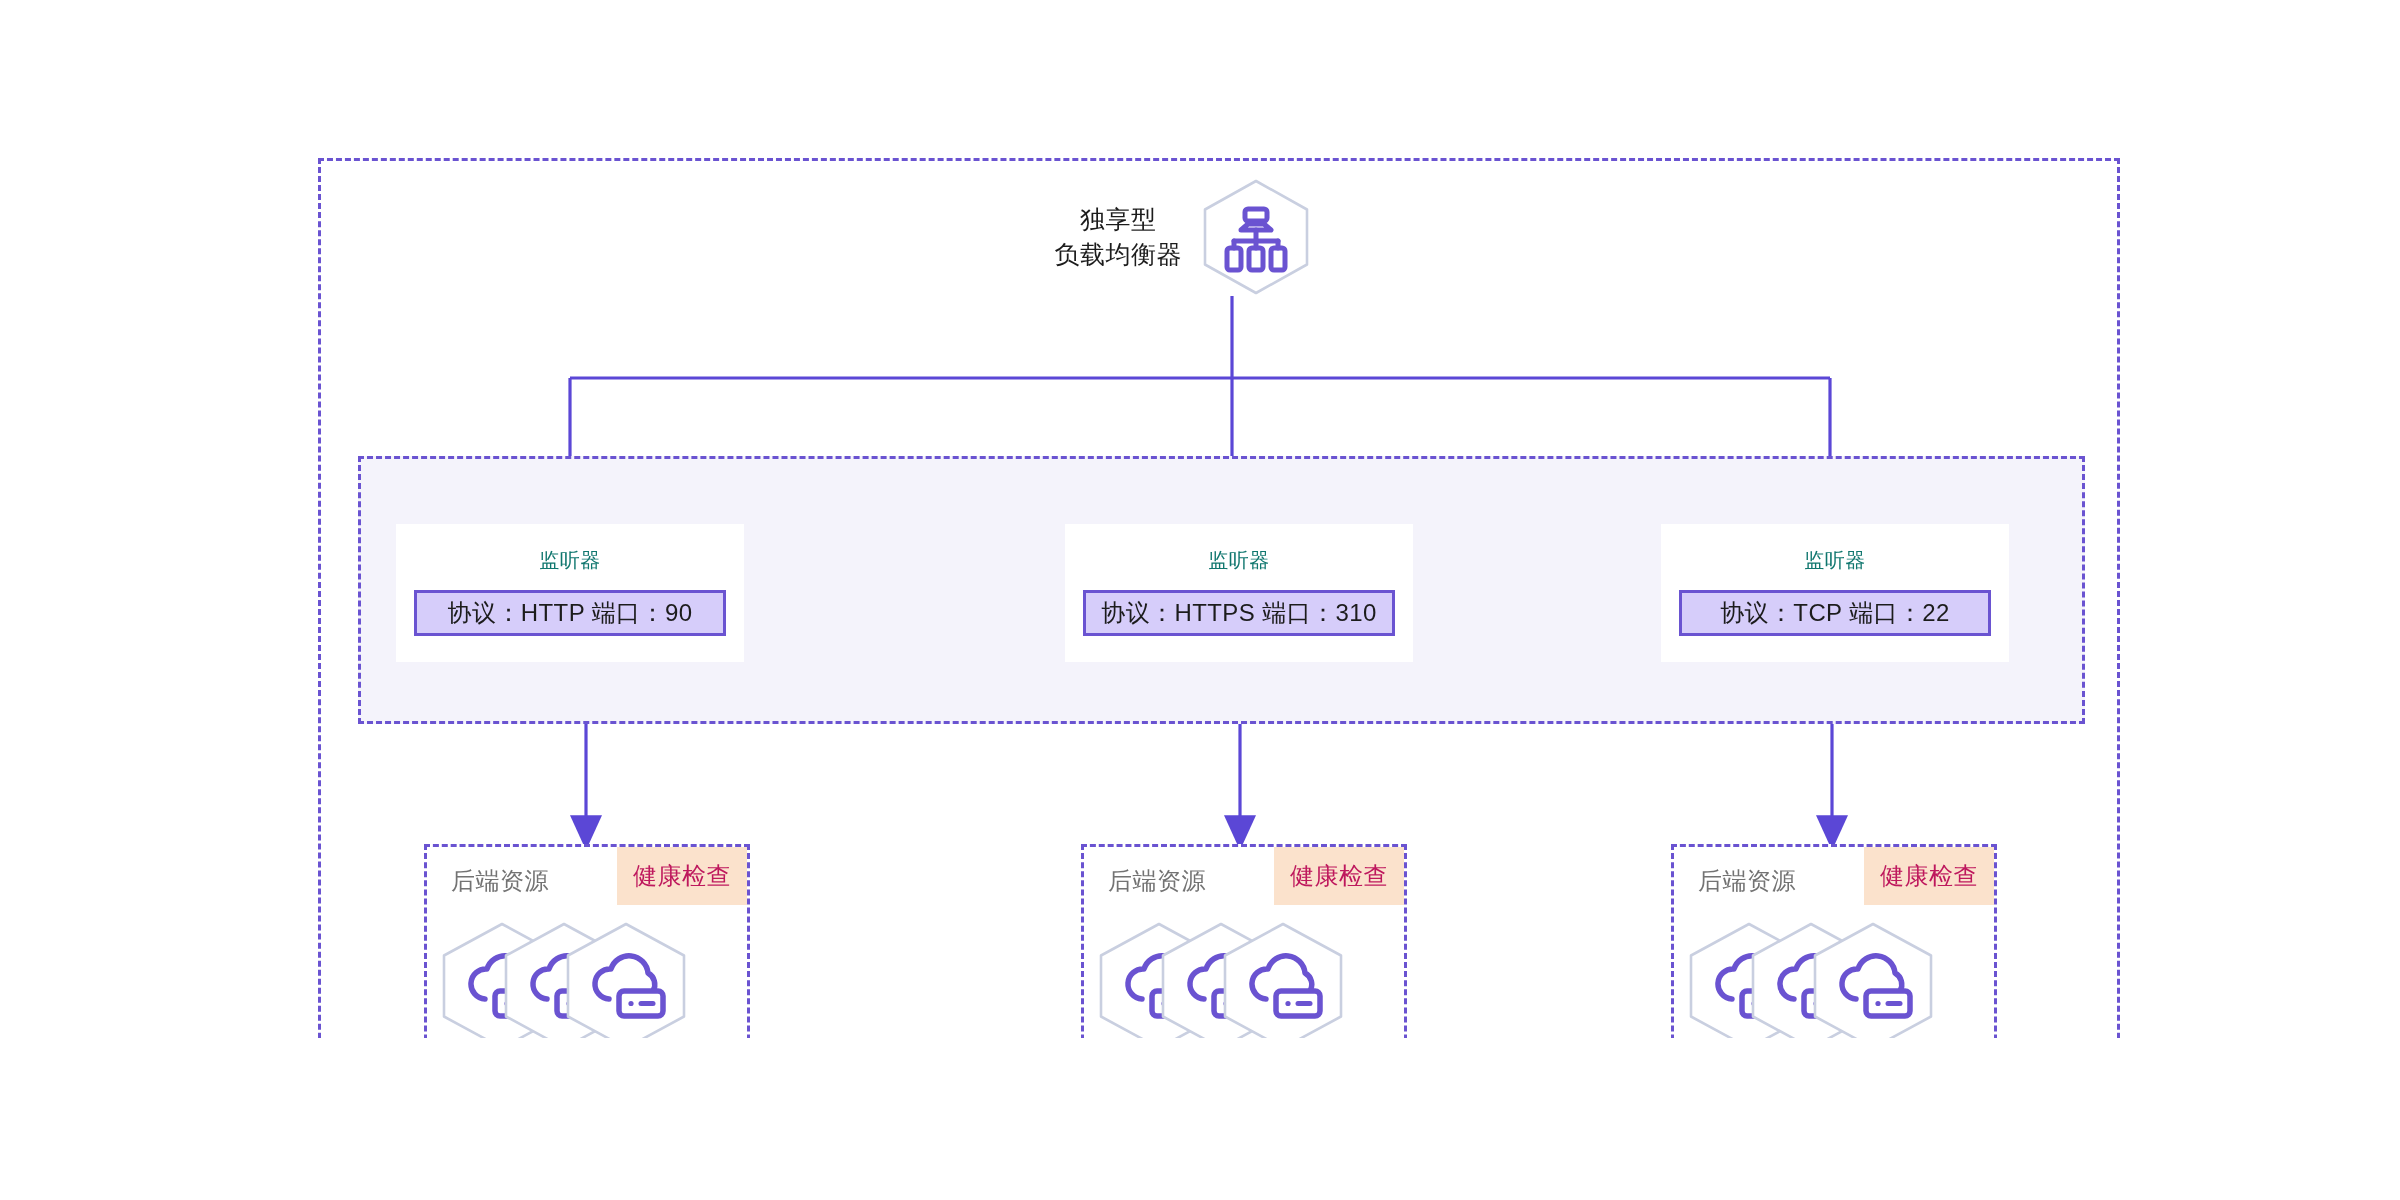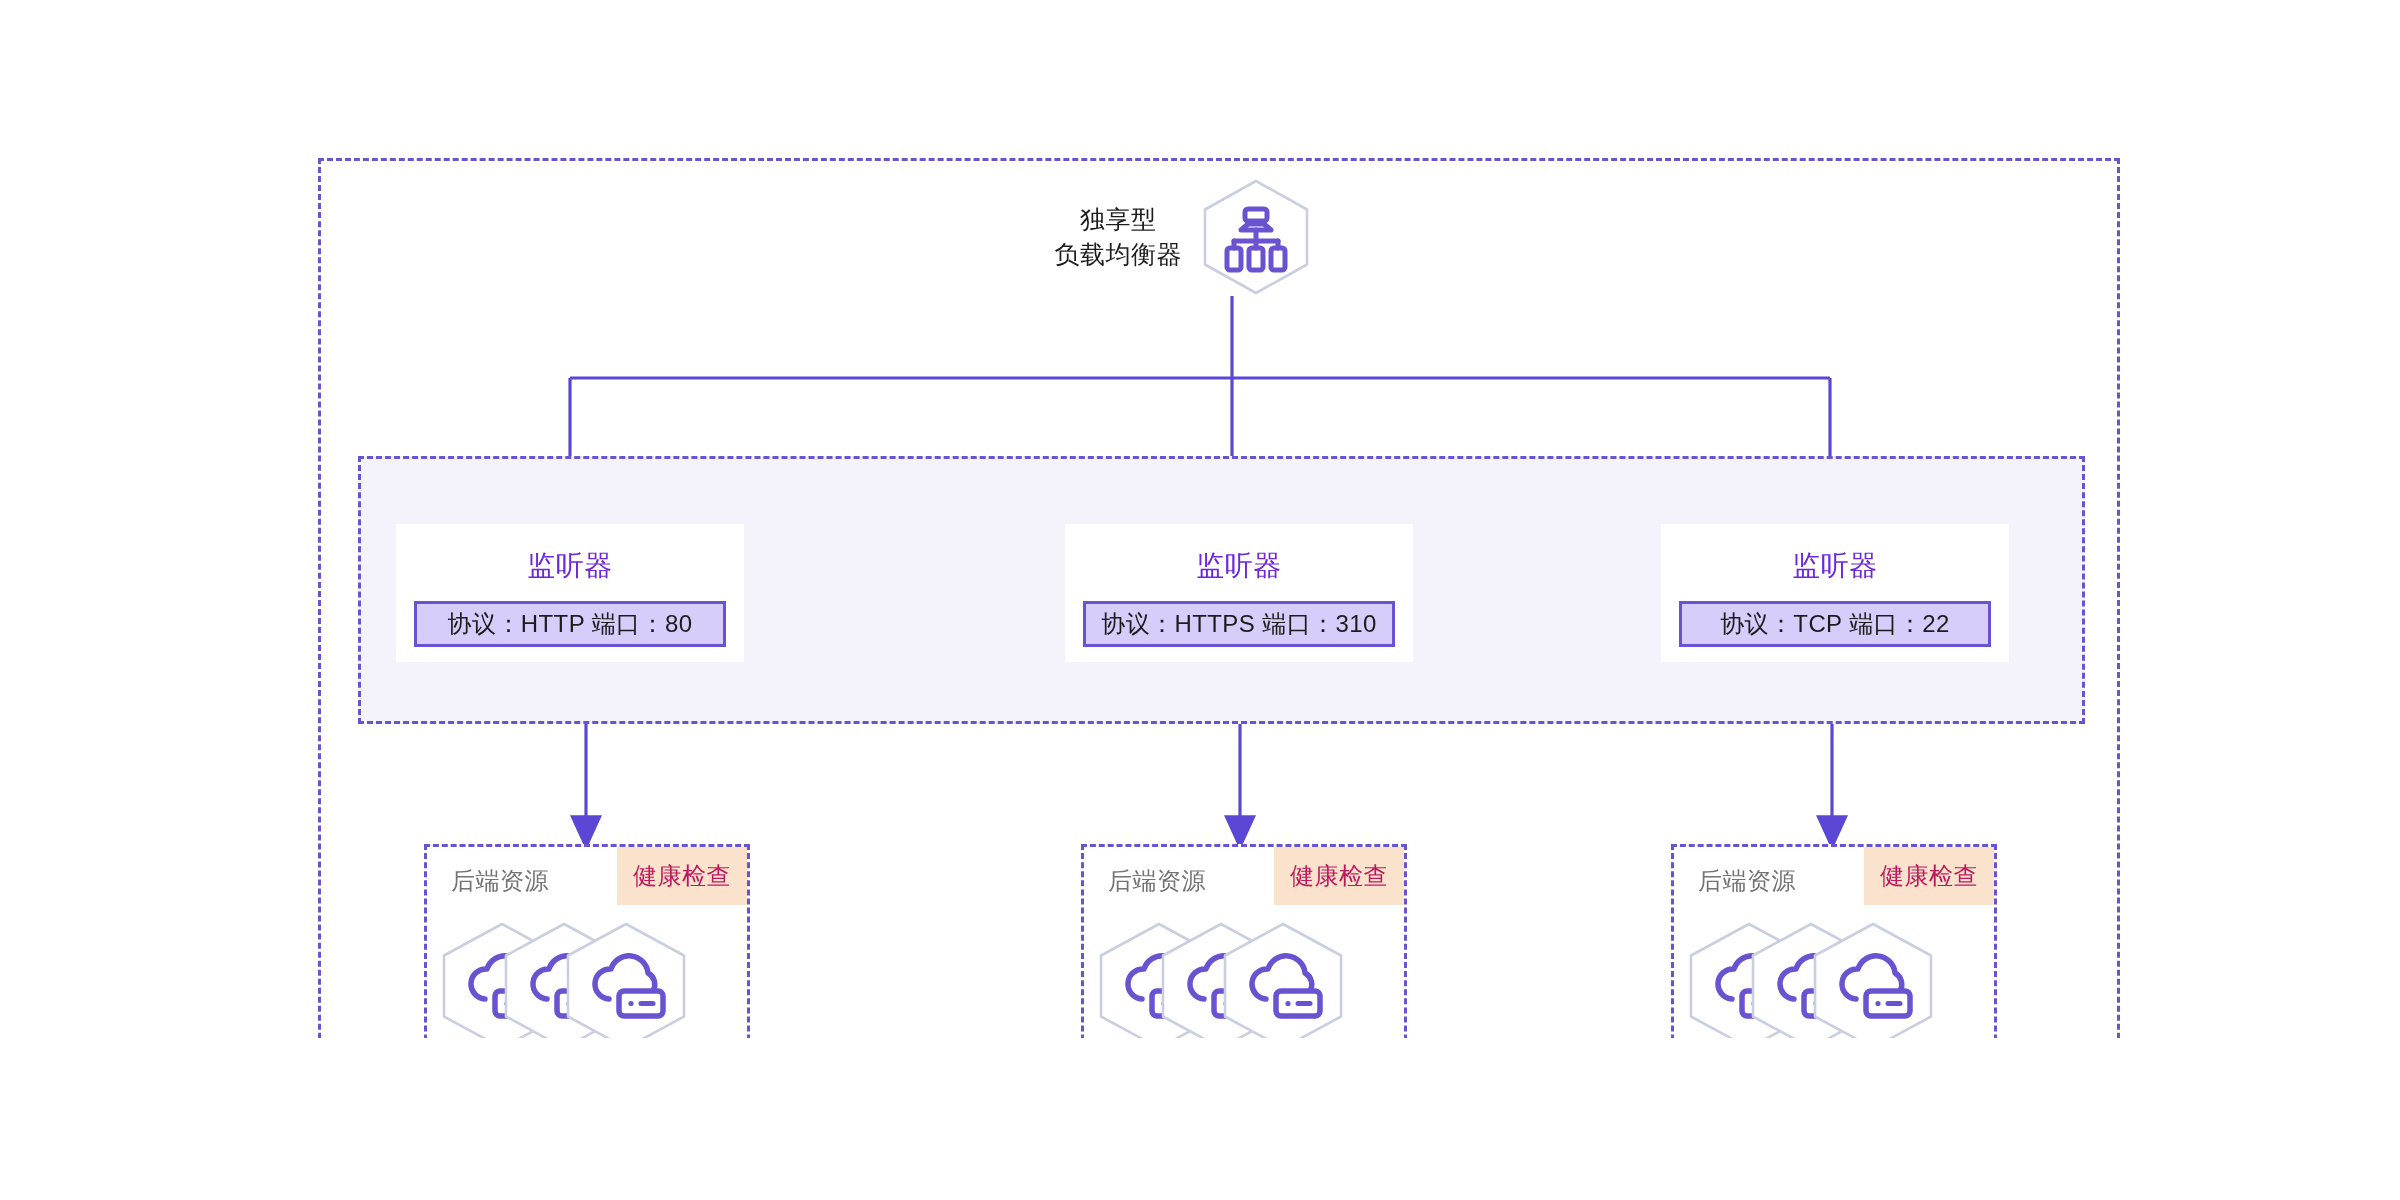--- a/index.html
+++ b/index.html
@@ -86,22 +86,22 @@
     background: #ffffff;
     box-sizing: border-box;
     display: flex;
     flex-direction: column;
     align-items: center;
   }
   .listener-card.c1 { left: 396px; }
   .listener-card.c2 { left: 1065px; }
   .listener-card.c3 { left: 1661px; }
   .listener-title {
-    font-size: 28px;
-    color: #6d28d9;
+    font-size: 20px;
+    color: #0f766e;
     margin-top: 23px;
     letter-spacing: 0.5px;
   }
   .listener-chip {
     margin-top: 16px;
     min-width: 312px;
     height: 46px;
     background: #d6cdfa;
     border: 3px solid #6a53d1;
     box-sizing: border-box;
@@ -224,21 +224,21 @@
           <rect x="71" y="70" width="14" height="22" rx="3"></rect>
         </g>
       </svg>
     </div>
   </div>
 
   <div class="listener-panel"></div>
 
   <div class="listener-card c1">
     <div class="listener-title">监听器</div>
-    <div class="listener-chip">协议：HTTP 端口：80</div>
+    <div class="listener-chip">协议：HTTP 端口：90</div>
   </div>
 
   <div class="listener-card c2">
     <div class="listener-title">监听器</div>
     <div class="listener-chip">协议：HTTPS 端口：310</div>
   </div>
 
   <div class="listener-card c3">
     <div class="listener-title">监听器</div>
     <div class="listener-chip">协议：TCP 端口：22</div>

